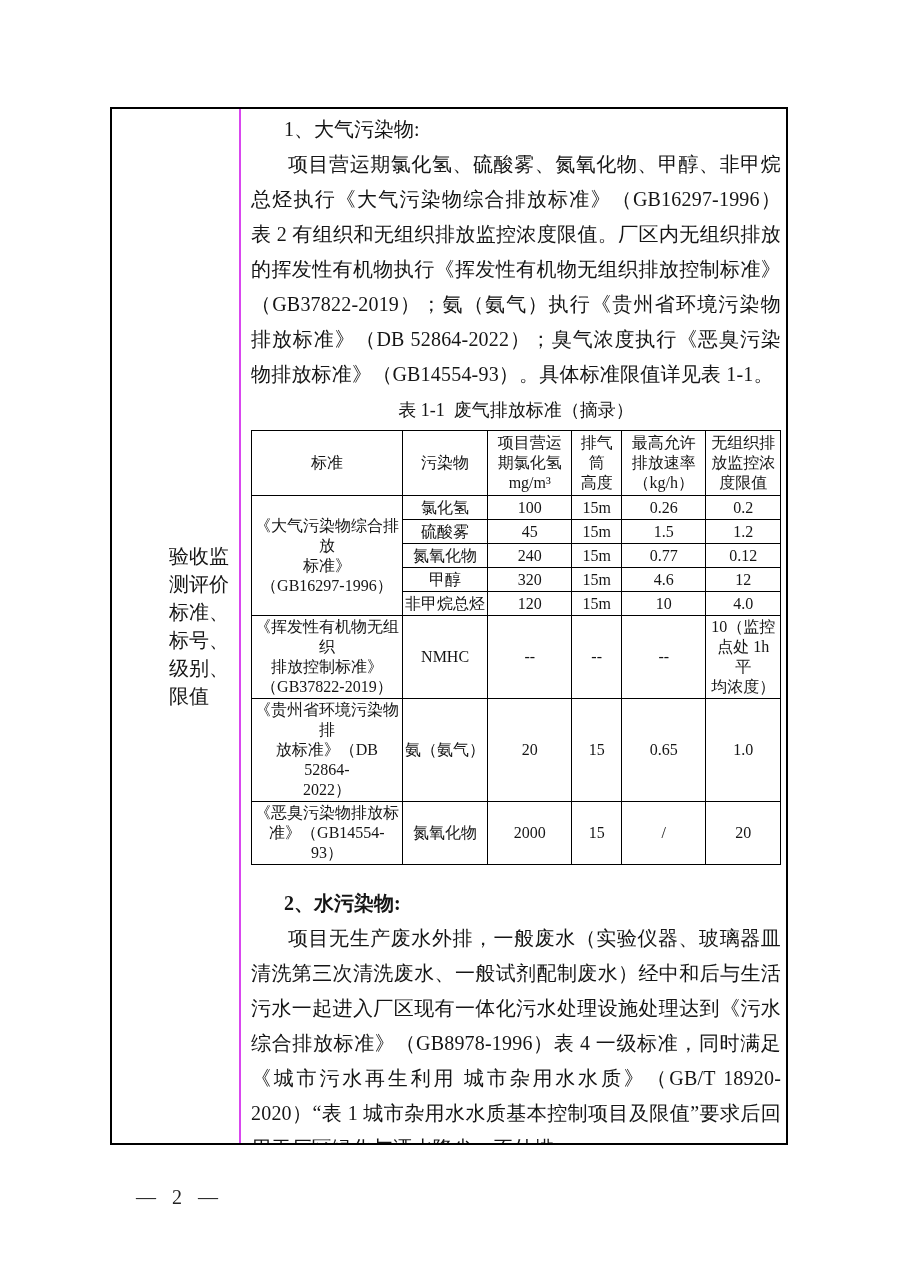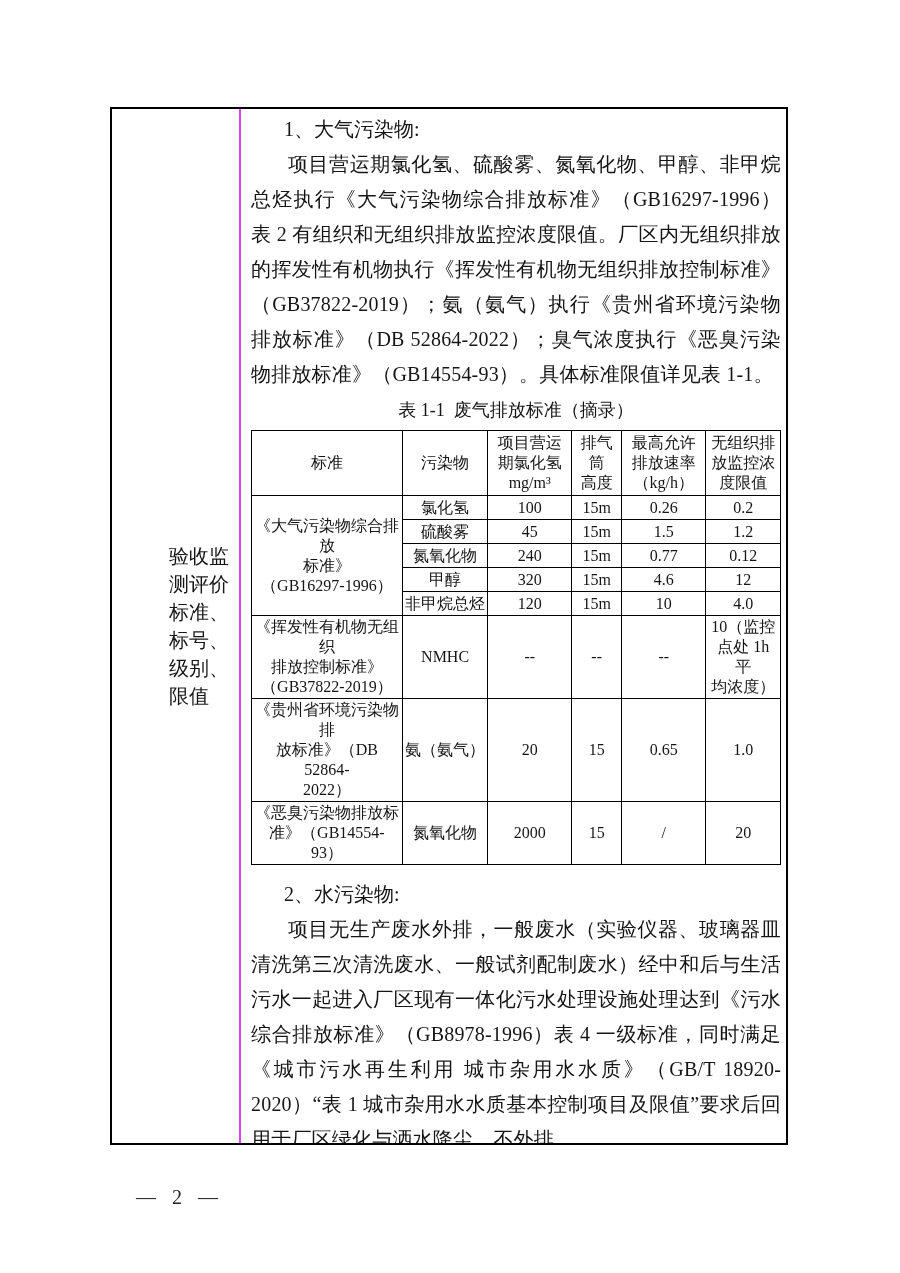--- a/index.html
+++ b/index.html
@@ -16,21 +16,21 @@
     width:81px;border-right:2px solid #d946ef;box-sizing:border-box;
     display:flex;align-items:center;justify-content:center;flex-shrink:0;margin-left:48px;
   }
   .side-label{
     width:61px;font-size:20px;line-height:28px;text-align:left;
   }
   .content-cell{
     flex:1;box-sizing:border-box;padding:2px 5px 0 10px;overflow:hidden;
   }
   .heading{font-size:20px;line-height:36px;padding-left:33px;}
-  .sec2{margin-top:11px;}
+  .sec2{margin-top:20px;font-weight:bold;}
   .body-par{
     margin:0;font-size:20px;line-height:35px;text-align:justify;
     text-indent:37px;letter-spacing:0.2px;
   }
   .tbl-title{
     font-size:18px;text-align:center;white-space:pre-wrap;margin:6px 0 8px;
   }
   .tbl-title2{margin:4px 0 6px;}
   table{border-collapse:collapse;width:100%;table-layout:fixed;background:#fff;}
   .t1 th,.t1 td,.t2 td{

